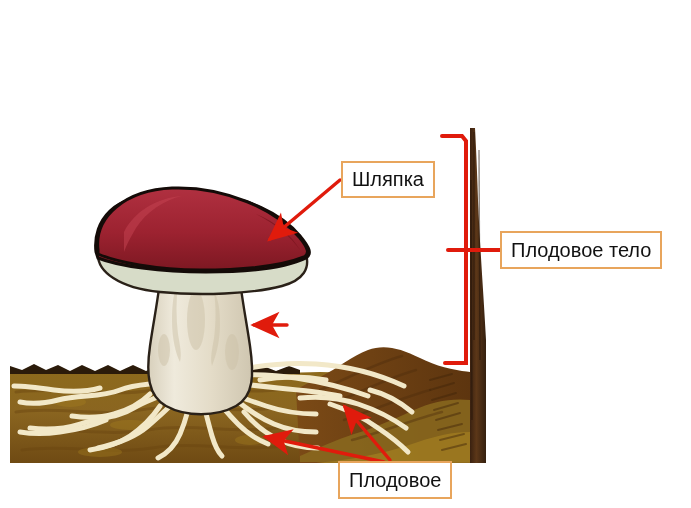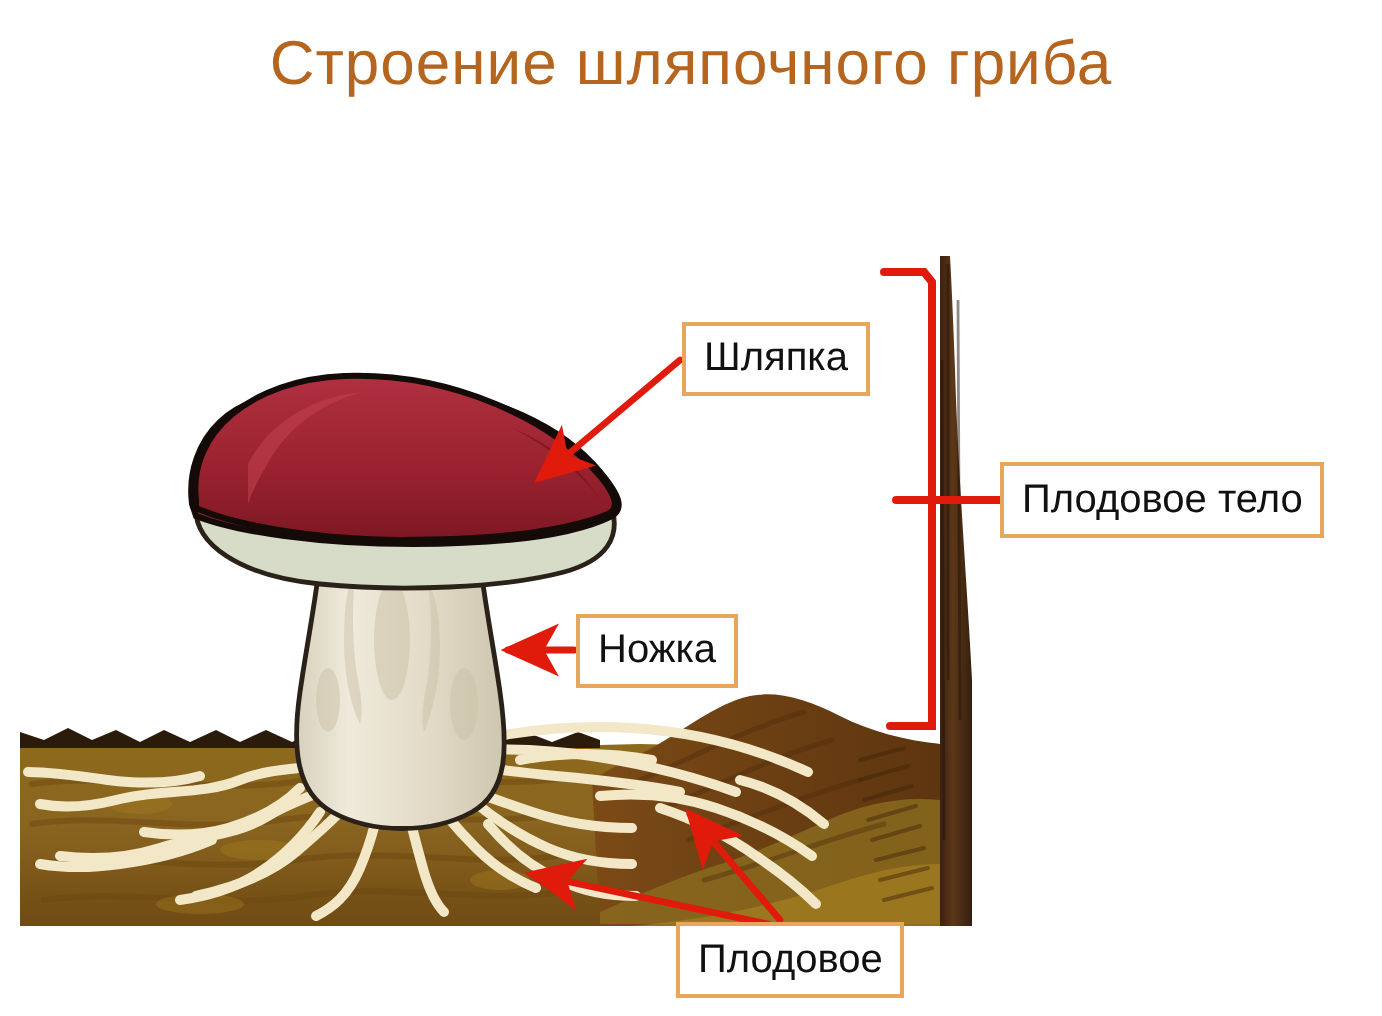--- a/index.html
+++ b/index.html
@@ -49,21 +49,20 @@
   #callout-cap      { left: 341px; top: 161px; height: 37px; }
   #callout-stem     { left: 288px; top: 307px; height: 37px; }
   #callout-body     { left: 500px; top: 231px; height: 38px; }
   #callout-mycelium { left: 338px; top: 461px; height: 38px; }
 </style>
 </head>
 <body>
 
 <div id="stage">
 
-  <div id="diagram-title">Строение шляпочного гриба</div>
 
   <svg class="scene-svg" width="691" height="508" viewBox="0 0 691 508">
     <defs>
       <linearGradient id="capGrad" x1="0" y1="0" x2="0" y2="1">
         <stop offset="0%" stop-color="#b03040"></stop>
         <stop offset="55%" stop-color="#9c2230"></stop>
         <stop offset="100%" stop-color="#7d1822"></stop>
       </linearGradient>
       <linearGradient id="stemGrad" x1="0" y1="0" x2="1" y2="0">
         <stop offset="0%" stop-color="#d8d0bc"></stop>
@@ -229,23 +228,20 @@
       <line x1="448" y1="250" x2="500" y2="250" stroke-width="4"></line>
       <line x1="452" y1="250" x2="480" y2="250" stroke-width="4"></line>
       <line x1="466" y1="243" x2="466" y2="258" stroke-width="4"></line>
     </g>
   </svg>
 
   <div id="callout-cap" class="callout">
     <span>Шляпка</span>
   </div>
 
-  <div id="callout-stem" class="callout">
-    <span>Ножка</span>
-  </div>
 
   <div id="callout-body" class="callout">
     <span>Плодовое тело</span>
   </div>
 
   <div id="callout-mycelium" class="callout">
     <span>Плодовое</span>
   </div>
 
 </div>

